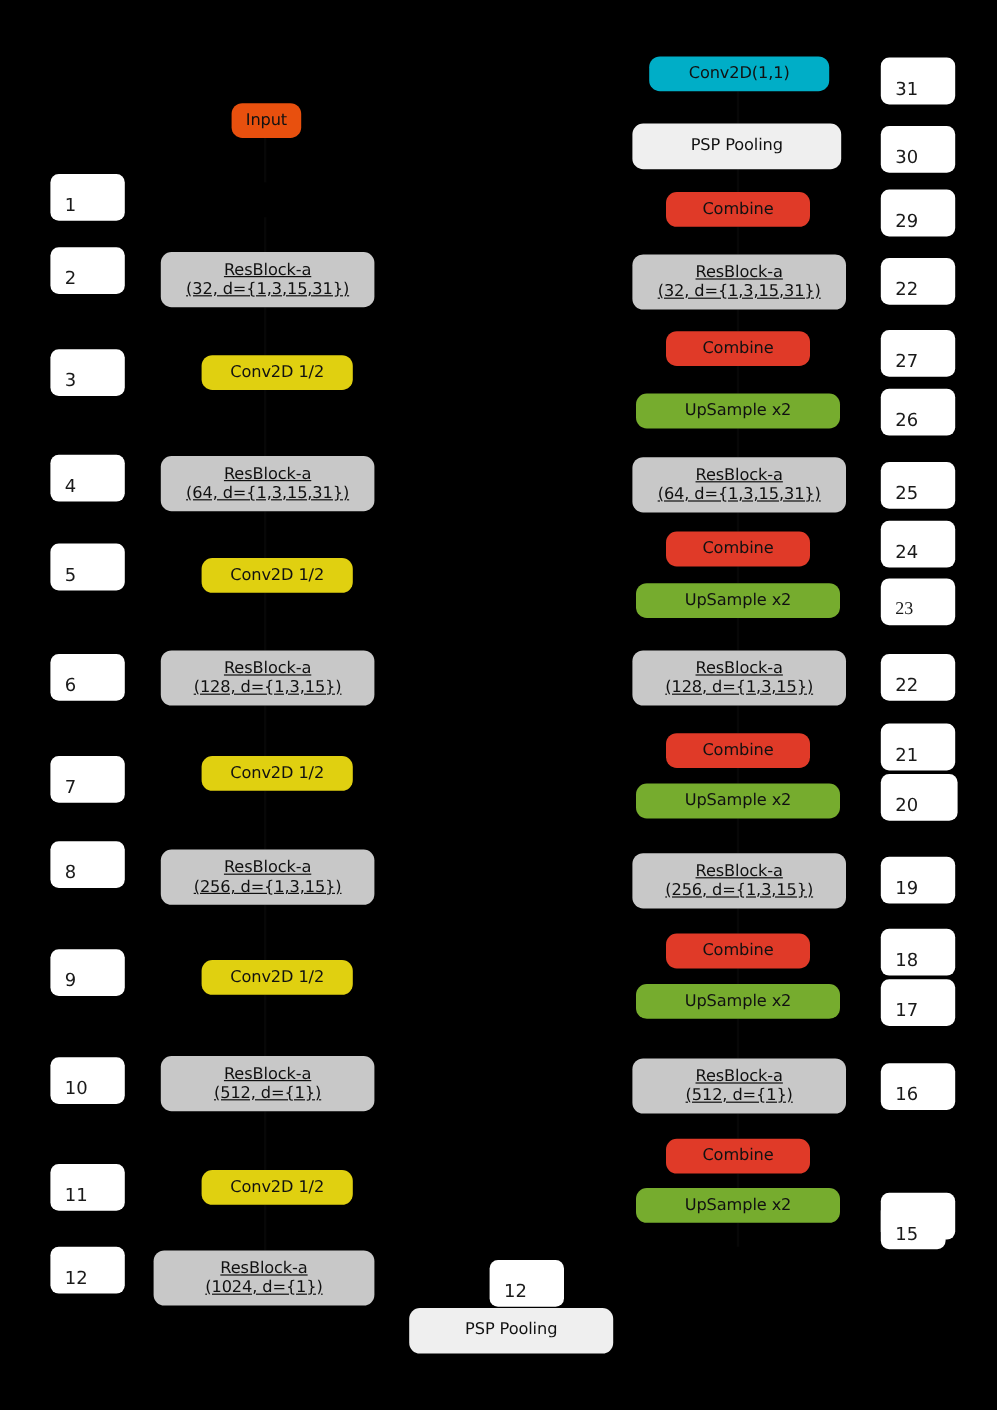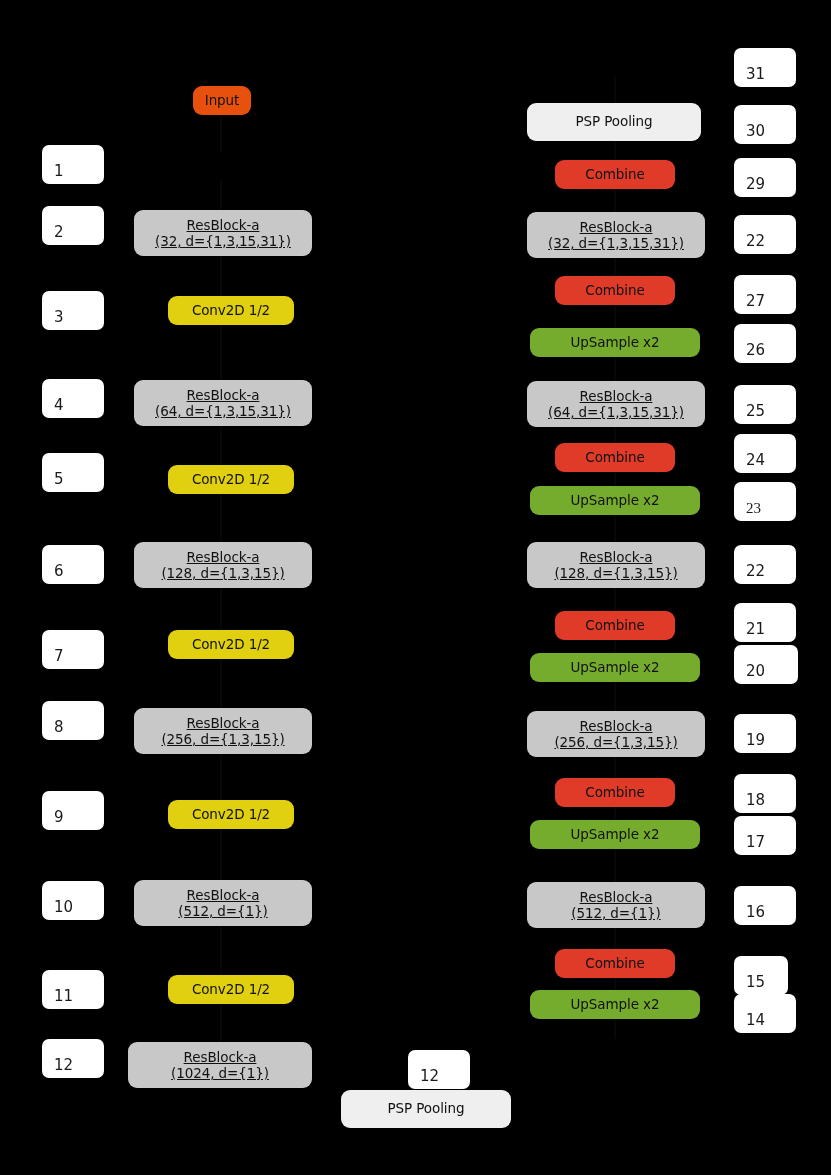--- a/index.html
+++ b/index.html
@@ -116,35 +116,36 @@
     <div class="node" style="left: 530px; top: 486px; width: 170px; height: 29px; background: rgb(118, 172, 46);">UpSample x2</div>
     <div class="node" style="left: 555px; top: 443px; width: 120px; height: 29px; background: rgb(224, 58, 40);">Combine</div>
     <div class="node two-line" style="left: 527px; top: 381px; width: 178px; height: 46px; background: rgb(200, 200, 200);">ResBlock-a
 (64, d={1,3,15,31})</div>
     <div class="node" style="left: 530px; top: 328px; width: 170px; height: 29px; background: rgb(118, 172, 46);">UpSample x2</div>
     <div class="node" style="left: 555px; top: 276px; width: 120px; height: 29px; background: rgb(224, 58, 40);">Combine</div>
     <div class="node two-line" style="left: 527px; top: 212px; width: 178px; height: 46px; background: rgb(200, 200, 200);">ResBlock-a
 (32, d={1,3,15,31})</div>
     <div class="node" style="left: 555px; top: 160px; width: 120px; height: 29px; background: rgb(224, 58, 40);">Combine</div>
     <div class="node" style="left: 527px; top: 103px; width: 174px; height: 38px; background: rgb(239, 239, 239);">PSP Pooling</div>
+    <div class="node" style="left: 541px; top: 47px; width: 150px; height: 29px; background: rgb(0, 174, 199);">Conv2D(1,1)</div>
     <div class="idlabel" style="left: 42px; top: 145px; width: 62px; height: 39px;">1</div>
     <div class="idlabel" style="left: 42px; top: 206px; width: 62px; height: 39px;">2</div>
     <div class="idlabel" style="left: 42px; top: 291px; width: 62px; height: 39px;">3</div>
     <div class="idlabel" style="left: 42px; top: 379px; width: 62px; height: 39px;">4</div>
     <div class="idlabel" style="left: 42px; top: 453px; width: 62px; height: 39px;">5</div>
     <div class="idlabel" style="left: 42px; top: 545px; width: 62px; height: 39px;">6</div>
     <div class="idlabel" style="left: 42px; top: 630px; width: 62px; height: 39px;">7</div>
     <div class="idlabel" style="left: 42px; top: 701px; width: 62px; height: 39px;">8</div>
     <div class="idlabel" style="left: 42px; top: 791px; width: 62px; height: 39px;">9</div>
     <div class="idlabel" style="left: 42px; top: 881px; width: 62px; height: 39px;">10</div>
     <div class="idlabel" style="left: 42px; top: 970px; width: 62px; height: 39px;">11</div>
     <div class="idlabel" style="left: 42px; top: 1039px; width: 62px; height: 39px;">12</div>
     <div class="idlabel" style="left: 408px; top: 1050px; width: 62px; height: 39px;">12</div>
     <div class="idlabel" style="left: 734px; top: 994px; width: 62px; height: 39px;">14</div>
-    <div class="idlabel" style="left: 734px; top: 956px; width: 54px; height: 39px;">15</div>
+    <div class="idlabel" style="left: 734px; top: 1002px; width: 54px; height: 39px;">15</div>
     <div class="idlabel" style="left: 734px; top: 886px; width: 62px; height: 39px;">16</div>
     <div class="idlabel" style="left: 734px; top: 816px; width: 62px; height: 39px;">17</div>
     <div class="idlabel" style="left: 734px; top: 774px; width: 62px; height: 39px;">18</div>
     <div class="idlabel" style="left: 734px; top: 714px; width: 62px; height: 39px;">19</div>
     <div class="idlabel" style="left: 734px; top: 645px; width: 64px; height: 39px;">20</div>
     <div class="idlabel" style="left: 734px; top: 603px; width: 62px; height: 39px;">21</div>
     <div class="idlabel" style="left: 734px; top: 545px; width: 62px; height: 39px;">22</div>
     <div class="idlabel" style="left: 734px; top: 482px; width: 62px; height: 39px; font-family: Liberation Serif, serif;">23</div>
     <div class="idlabel" style="left: 734px; top: 434px; width: 62px; height: 39px;">24</div>
     <div class="idlabel" style="left: 734px; top: 385px; width: 62px; height: 39px;">25</div>

